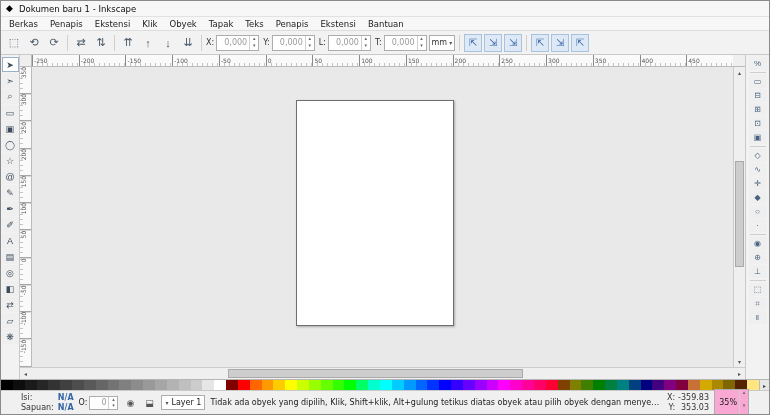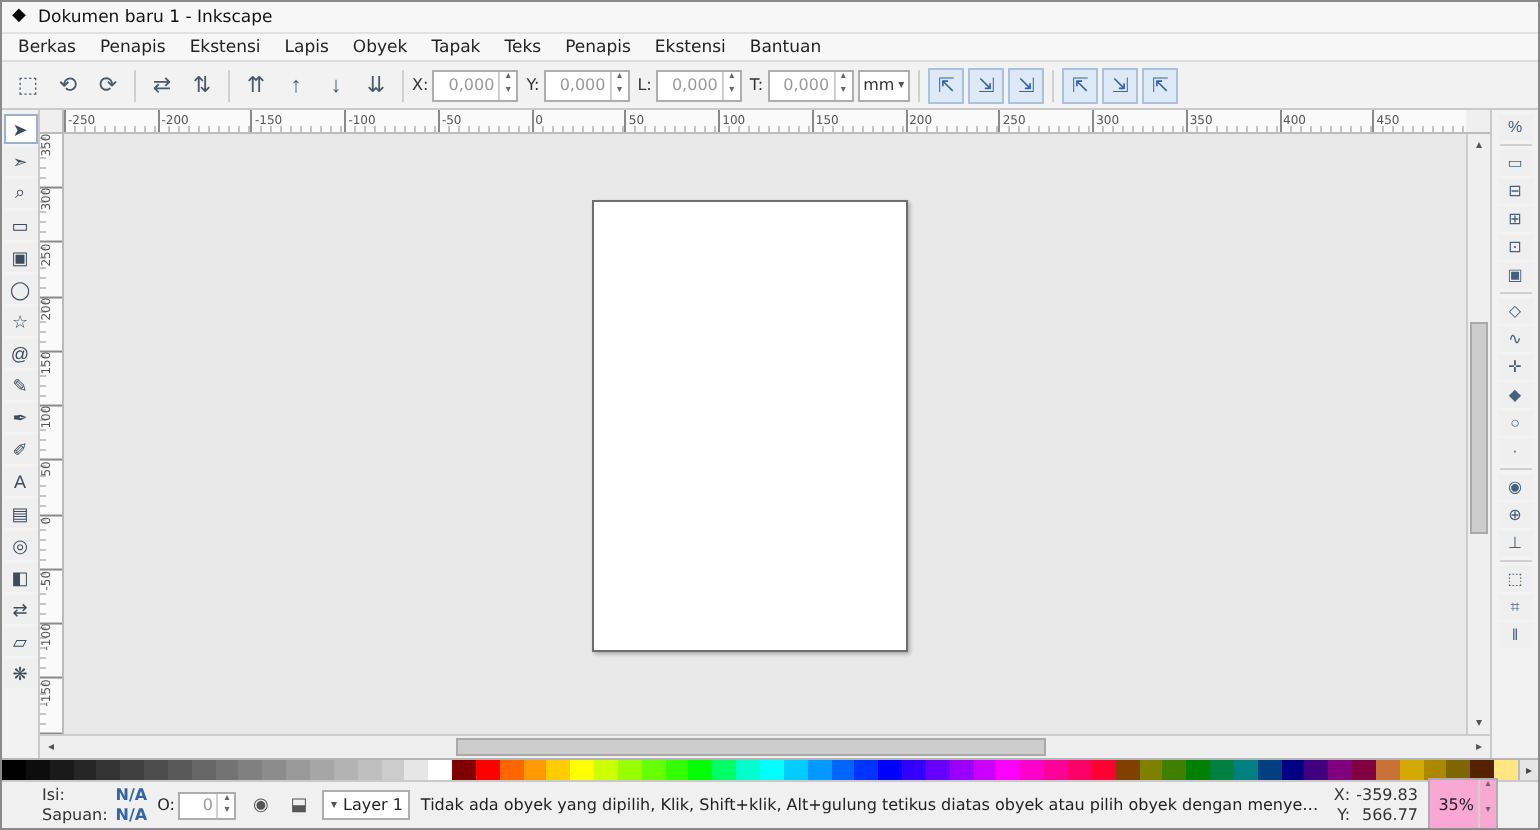--- a/index.html
+++ b/index.html
@@ -111,21 +111,21 @@
 
   <div class="titlebar">
     <span class="app-icon">◆</span>
     <span class="title-text">Dokumen baru 1 - Inkscape</span>
   </div>
 
   <div class="menubar">
       <div class="menu-item">Berkas</div>
       <div class="menu-item">Penapis</div>
       <div class="menu-item">Ekstensi</div>
-      <div class="menu-item">Lapis</div>
+      <div class="menu-item">Klik</div>
       <div class="menu-item">Obyek</div>
       <div class="menu-item">Tapak</div>
       <div class="menu-item">Teks</div>
       <div class="menu-item">Penapis</div>
       <div class="menu-item">Ekstensi</div>
       <div class="menu-item">Bantuan</div>
     </div>
 
   <div class="toolbar">
     <span style="display:flex;align-items:center;gap:2px;">
@@ -397,21 +397,21 @@
     <span class="sb-icon">⬓</span>
     <div class="layer-combo">
       <span class="caret">▾</span>
       <span>Layer 1</span>
     </div>
     <div class="status-msg">Tidak ada obyek yang dipilih, Klik, Shift+klik, Alt+gulung tetikus diatas obyek atau pilih obyek dengan menyeret sekitar obyek</div>
     <div class="coords">
       <span>X:</span>
       <span>-359.83</span>
       <span>Y:</span>
-      <span>566.77</span>
+      <span>353.03</span>
     </div>
     <div class="zoom-spin">
       <span class="spin-value">35%</span>
       <span class="spin-arrows">
           <span>▴</span>
           <span>▾</span>
         </span>
     </div>
   </div>
 

